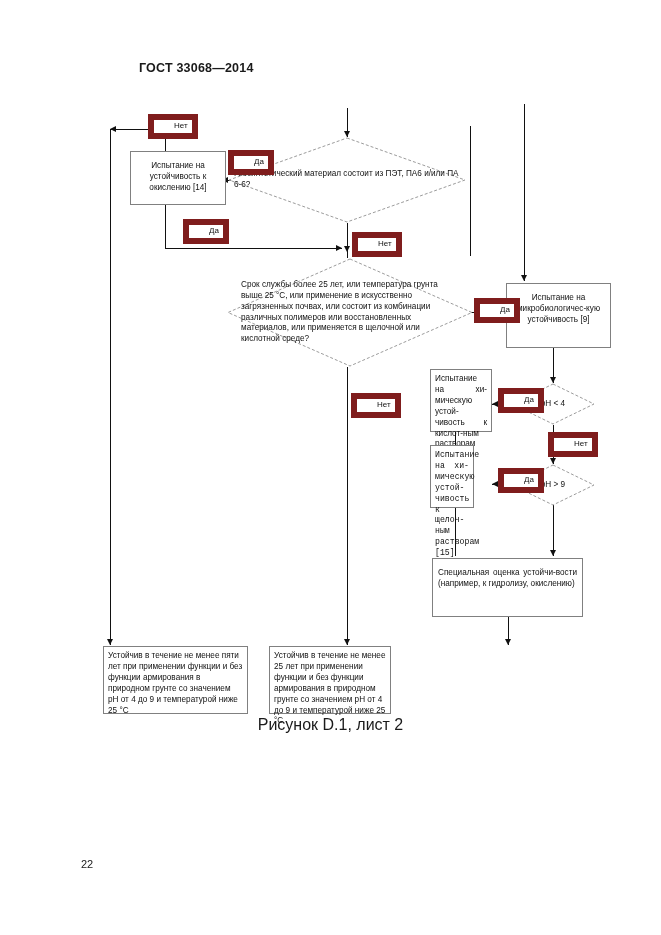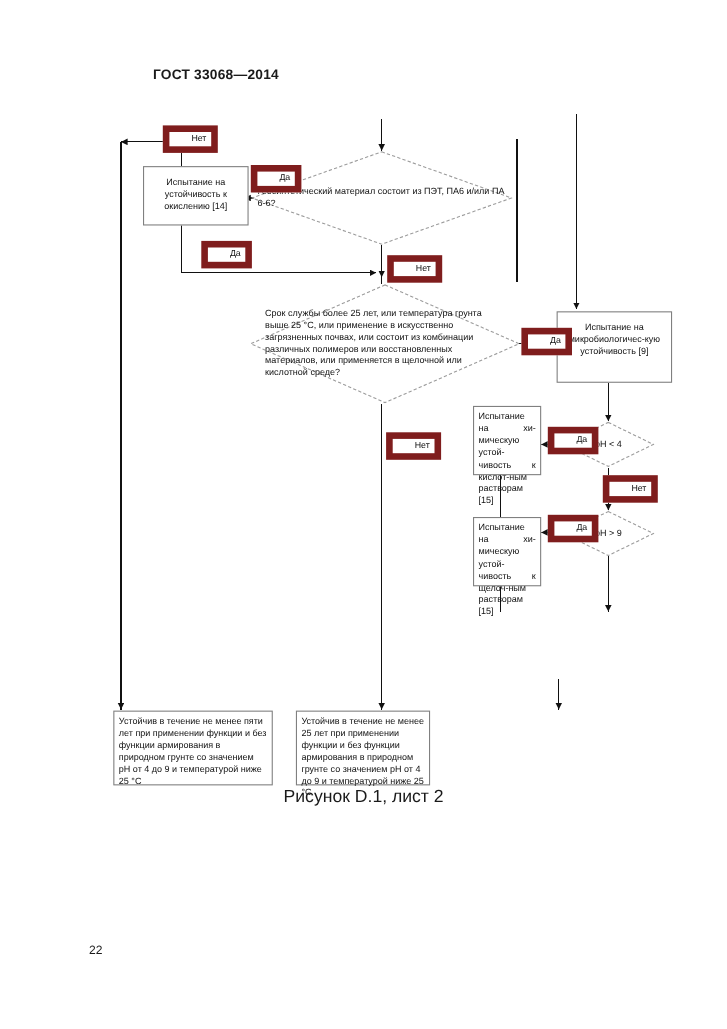--- a/index.html
+++ b/index.html
@@ -145,24 +145,27 @@
     </div>
 
     <div class="node center" style="left:506px;top:283px;width:105px;height:65px;">
       <div class="inner" style="padding-top:9px;">Испытание на микробиологичес-кую устойчивость [9]</div>
     </div>
 
     <div class="node just" style="left:430px;top:369px;width:62px;height:63px;">
       <div class="inner">Испытание на хи-мическую устой-чивость к кислот-ным растворам [15]</div>
     </div>
 
-    <div class="node just" style="left:430px;top:470px;width:62px;height:63px;">
+    <div class="node just" style="left:430px;top:445px;width:44px;height:63px;font-family:Liberation Mono, monospace;">
       <div class="inner">Испытание на хи-мическую устой-чивость к щелоч-ным растворам [15]</div>
     </div>
 
+    <div class="node just" style="left:432px;top:558px;width:151px;height:59px;">
+      <div class="inner" style="padding:9px 5px 0 5px;">Специальная оценка устойчи-вости (например, к гидролизу, окислению)</div>
+    </div>
 
     <div class="node" style="left:103px;top:646px;width:145px;height:68px;">
       <div class="inner">Устойчив в течение не менее пяти лет при применении функции и без функции армирования в природном грунте со значением pH от 4 до 9 и температурой ниже 25 °С</div>
     </div>
 
     <div class="node" style="left:269px;top:646px;width:122px;height:68px;">
       <div class="inner">Устойчив в течение не менее 25 лет при применении функции и без функции армирования в природном грунте со значением pH от 4 до 9 и температурой ниже 25 °С</div>
     </div>
 
 

